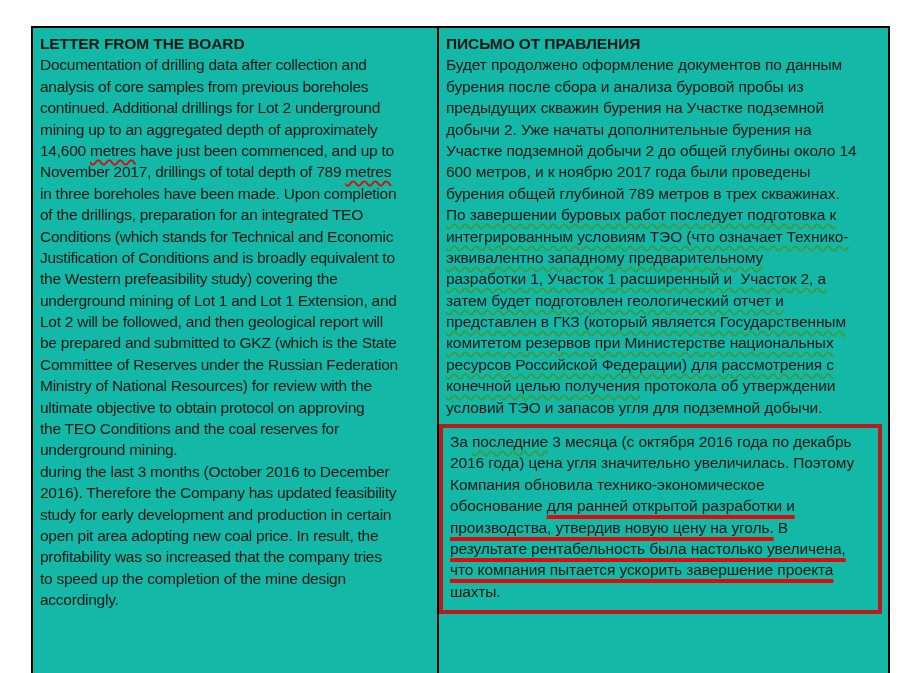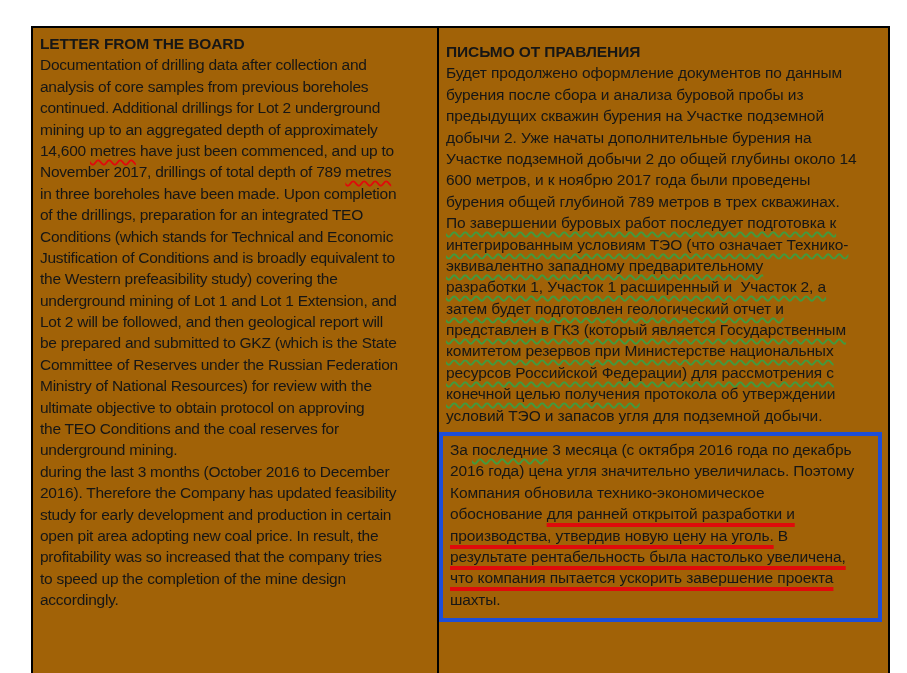--- a/index.html
+++ b/index.html
@@ -5,25 +5,25 @@
   html,body{margin:0;padding:0;}
   body{
     width:907px;height:673px;position:relative;overflow:hidden;
     background:#ffffff;
     font-family:"Liberation Sans", sans-serif;
     color:#161616;
   }
   .doc-table{
     position:absolute;left:31px;top:26px;width:859px;height:647px;
     border:2px solid #000;border-bottom:none;box-sizing:border-box;
-    background:#a16207;
+    background:#14b8a6;
   }
   .cell{position:absolute;top:0;height:100%;box-sizing:border-box;overflow:hidden;}
   .cell-left{left:0;width:404px;padding:5px 4px 0 7px;}
-  .cell-right{left:404px;right:0;border-left:2px solid #000;padding:13px 6px 0 7px;}
+  .cell-right{left:404px;right:0;border-left:2px solid #000;padding:5px 6px 0 7px;}
   .line{
     height:21.4px;line-height:21.4px;white-space:pre;
     font-size:15.5px;letter-spacing:-0.25px;
   }
   .cell-right .line{letter-spacing:-0.1px;}
   .b{font-weight:bold;letter-spacing:-0.1px;}
   .sq-green{
     text-decoration-line:underline;
     text-decoration-style:wavy;
     text-decoration-color:#3f9b3f;
@@ -42,21 +42,21 @@
   .ul-red{
     text-decoration-line:underline;
     text-decoration-style:solid;
     text-decoration-color:#df0b0b;
     text-decoration-thickness:3.5px;
     text-underline-offset:4px;
     text-decoration-skip-ink:none;
   }
   .red-box{
     margin:6px 0 0 -7px;
-    border:4px solid #1d4ed8;
+    border:4px solid #b91c1c;
     padding:3px 0 8px 7px;
   }
 </style>
 </head>
 <body>
 
 <div class="doc-table">
   <div class="cell cell-left">
     <div>
         <div class="line"><span class="b">LETTER FROM THE BOARD</span></div>

